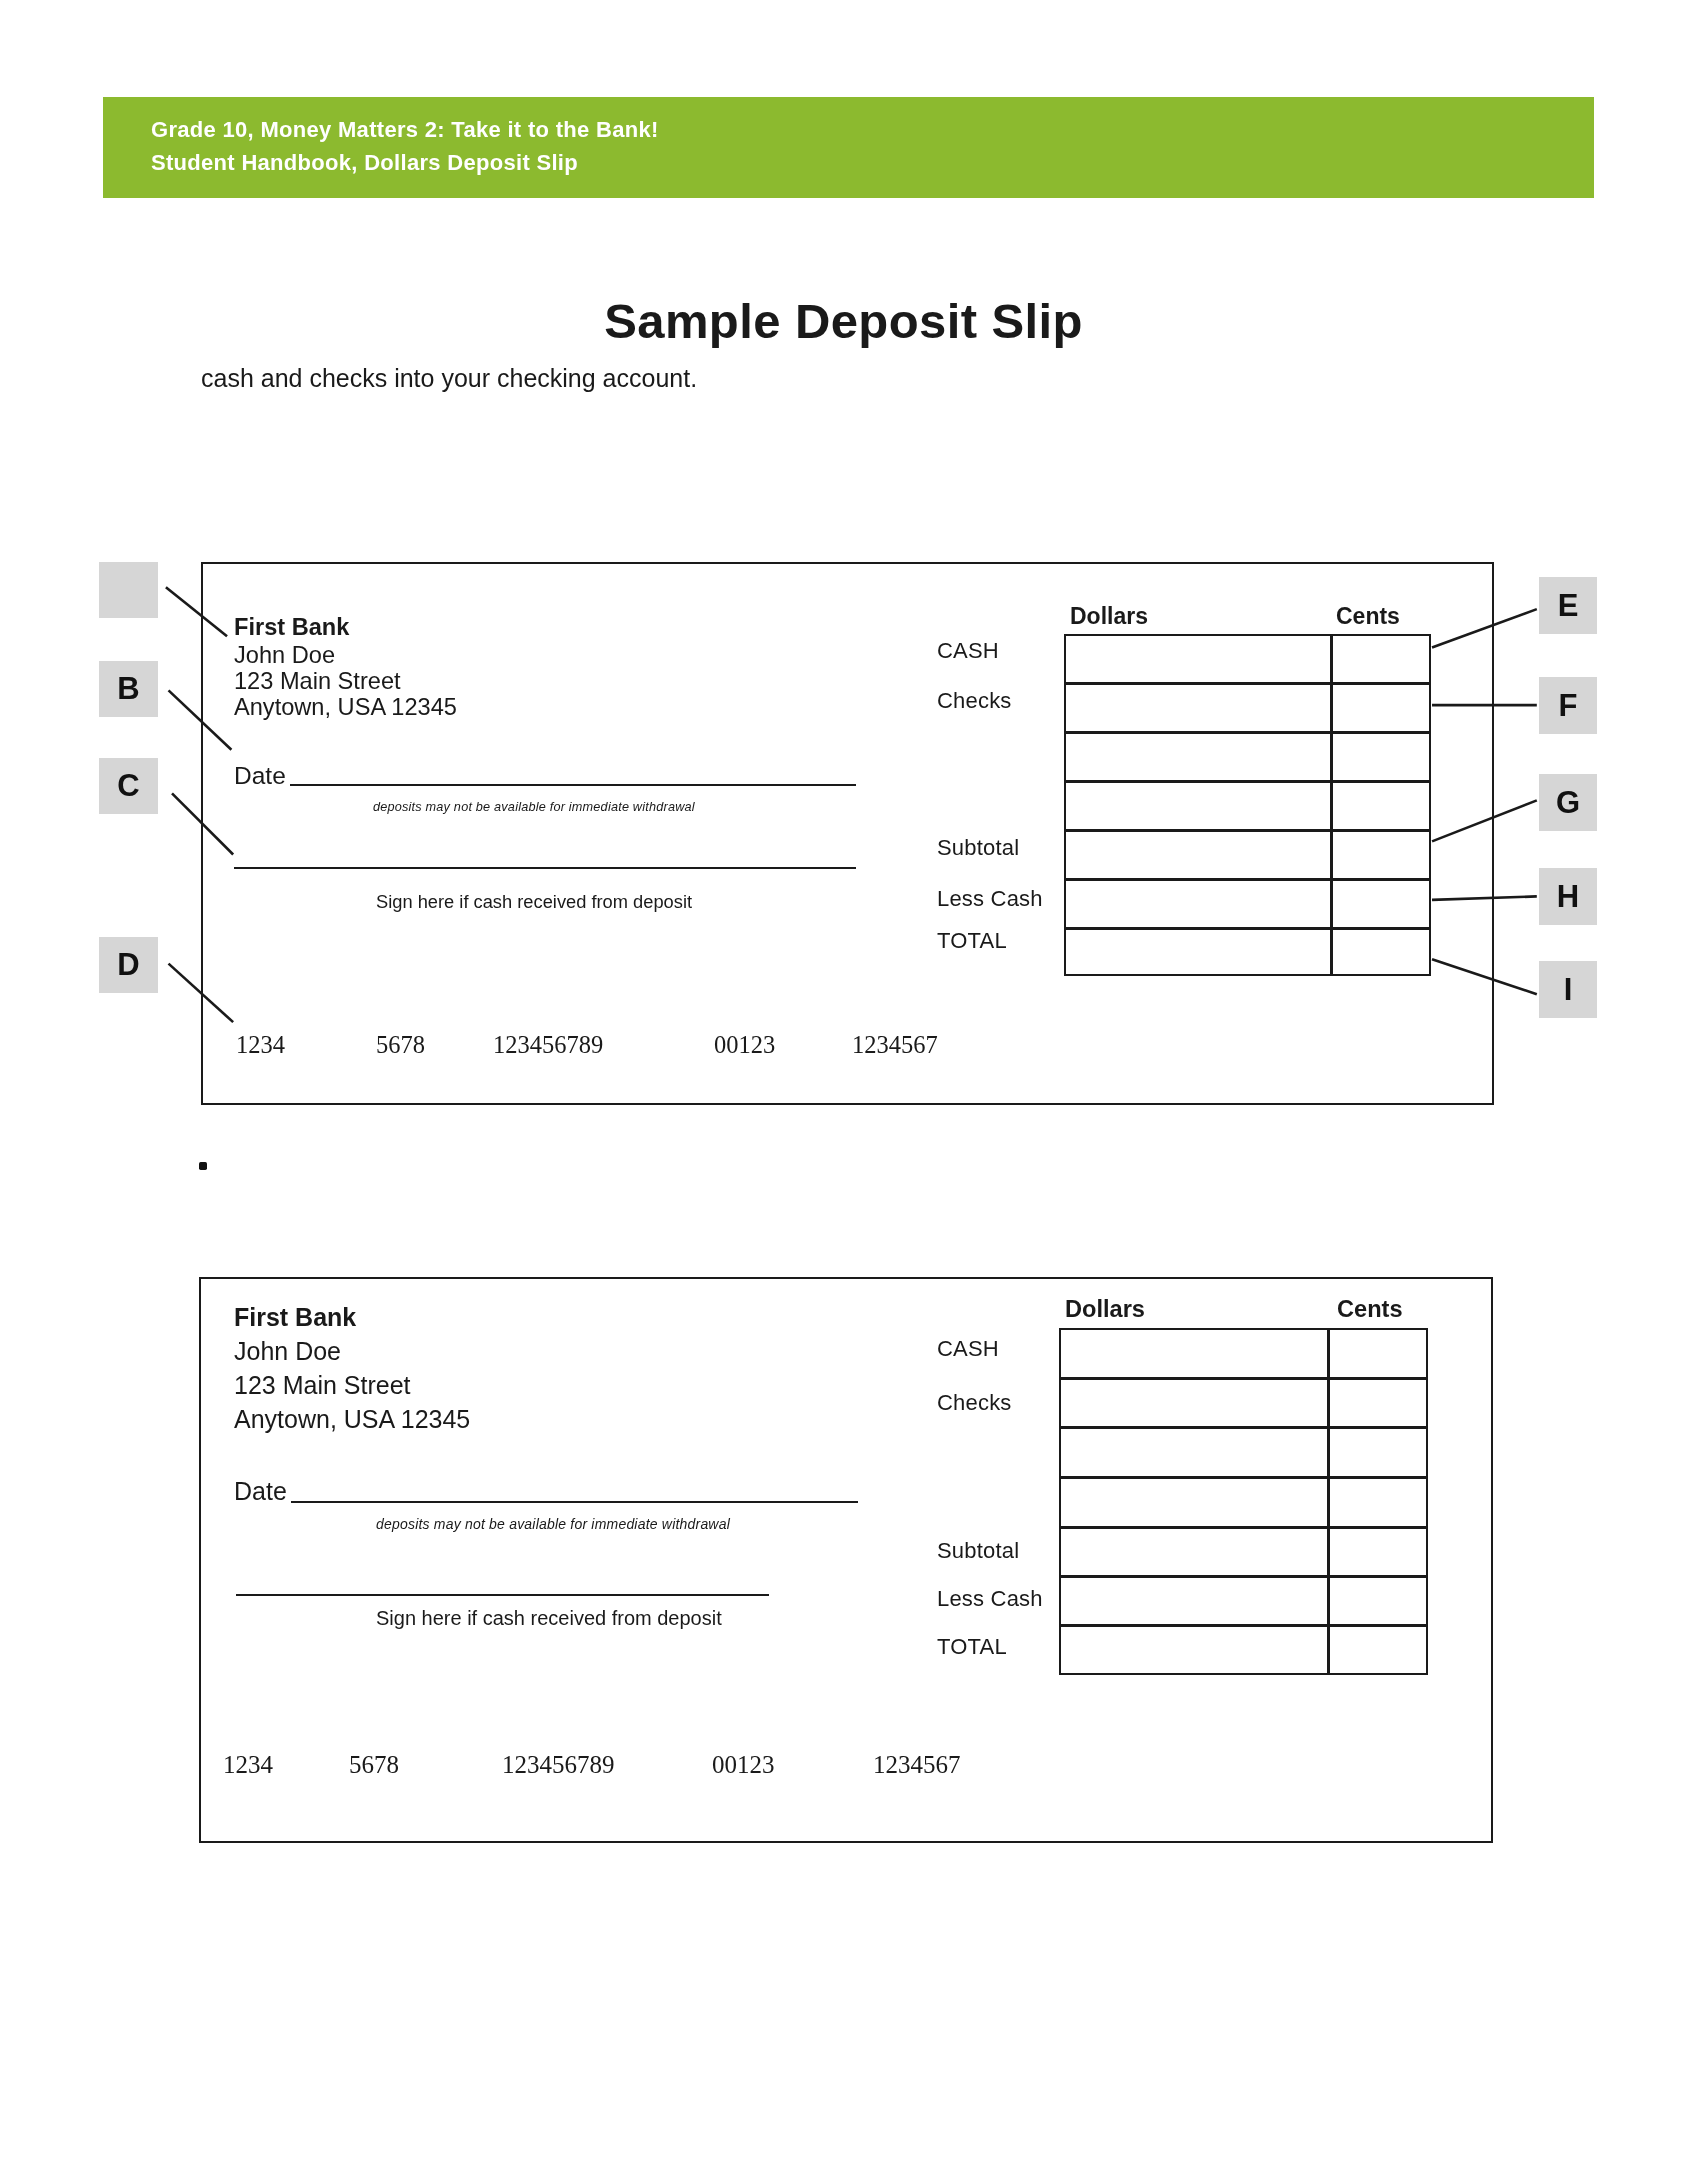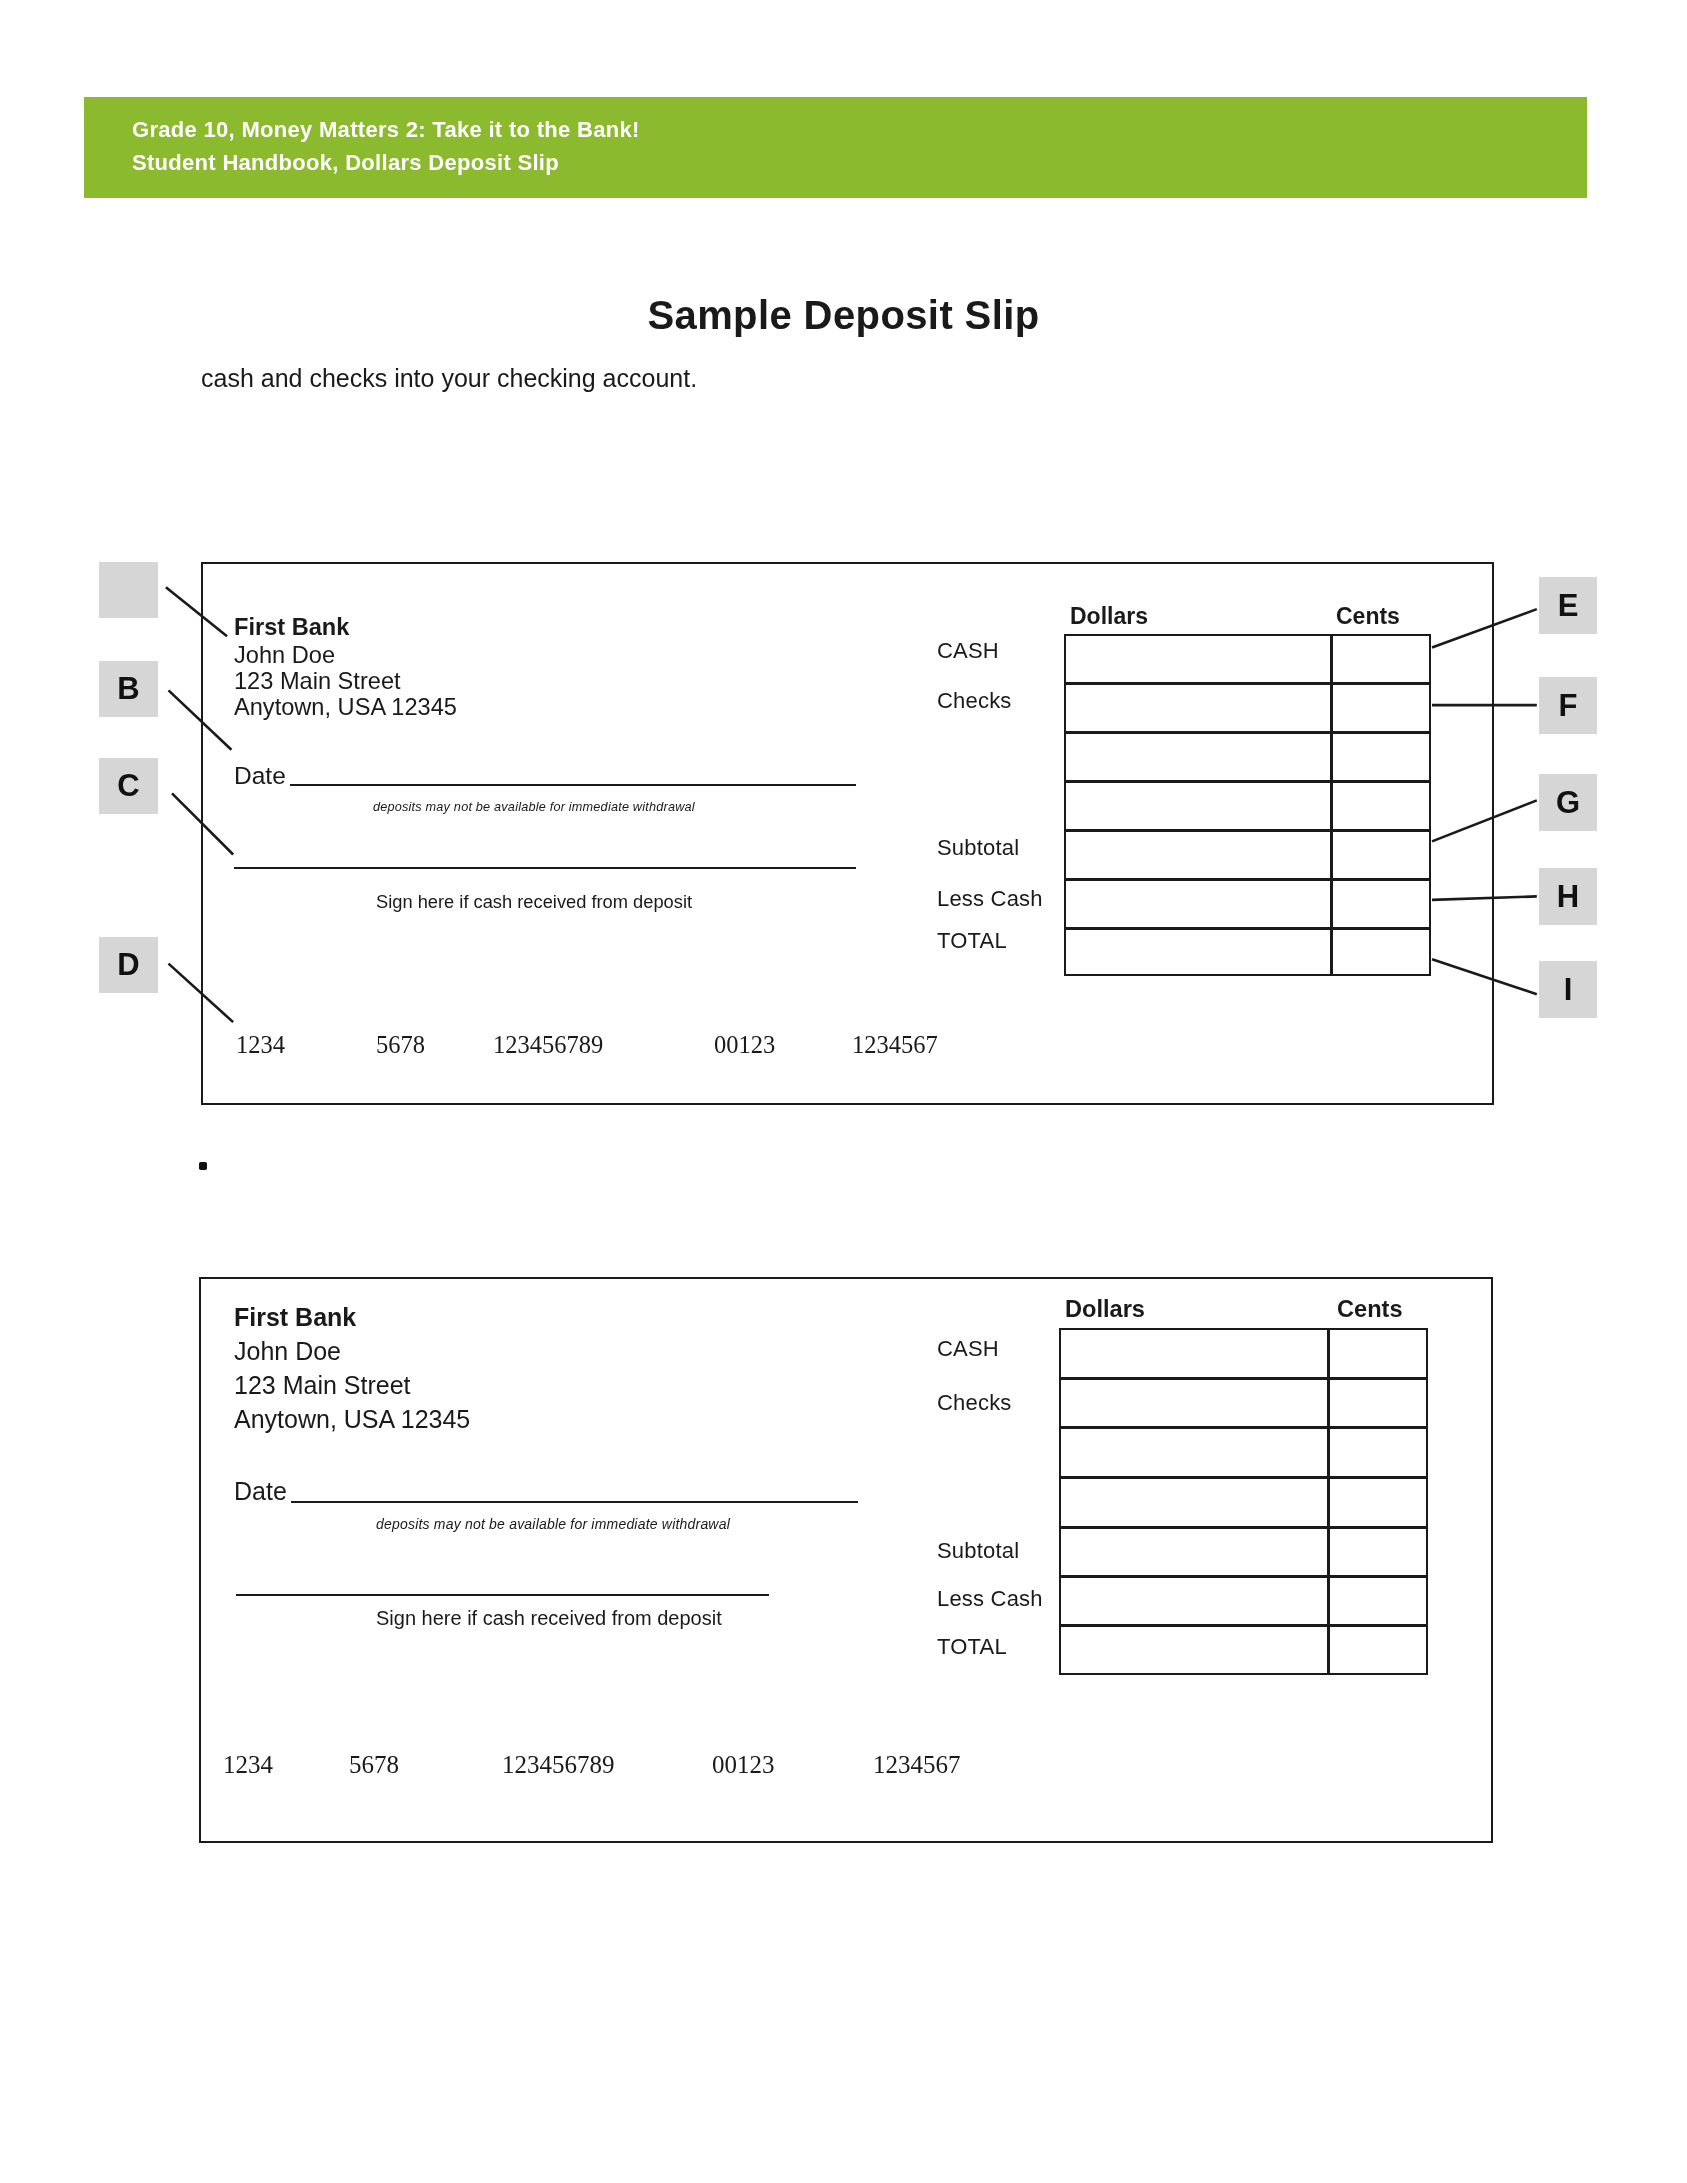--- a/index.html
+++ b/index.html
@@ -6,26 +6,26 @@
   .page{
     position:relative;
     width:1687px;height:2184px;
     background:#ffffff;
     font-family:"Liberation Sans", sans-serif;
     color:#1a1a1a;
     overflow:hidden;
   }
   .abs{position:absolute;}
   
-  .green-bar{left:84px;top:97px;width:1491px;height:101px;background:#8cba2f;padding-left:12px;}
+  .green-bar{left:103px;top:97px;width:1491px;height:101px;background:#8cba2f;}
   .green-line{position:absolute;left:48px;color:#ffffff;font-weight:bold;font-size:22px;letter-spacing:0.3px;white-space:nowrap;}
   .green-line.l1{top:20px;}
   .green-line.l2{top:53px;}
   
-  .doc-title{left:0;top:293px;width:1687px;text-align:center;font-size:40px;font-weight:bold;letter-spacing:0.4px;}
+  .doc-title{left:0;top:293px;width:1687px;text-align:center;font-size:49px;font-weight:bold;letter-spacing:0.4px;}
   .intro{left:201px;top:356px;width:1240px;font-size:25px;line-height:45px;}
   
   .slip{border:2.6px solid #1a1a1a;box-sizing:border-box;background:#ffffff;}
   .slip1{left:201px;top:562px;width:1293px;height:543px;}
   .slip2{left:199px;top:1277px;width:1294px;height:566px;}
   
   .bank-bold{font-weight:bold;}
   .s1-fb{left:234px;top:614px;font-size:23.6px;}
   .s1-jd{left:234px;top:642px;font-size:23.6px;}
   .s1-a1{left:234px;top:668px;font-size:23.6px;}

